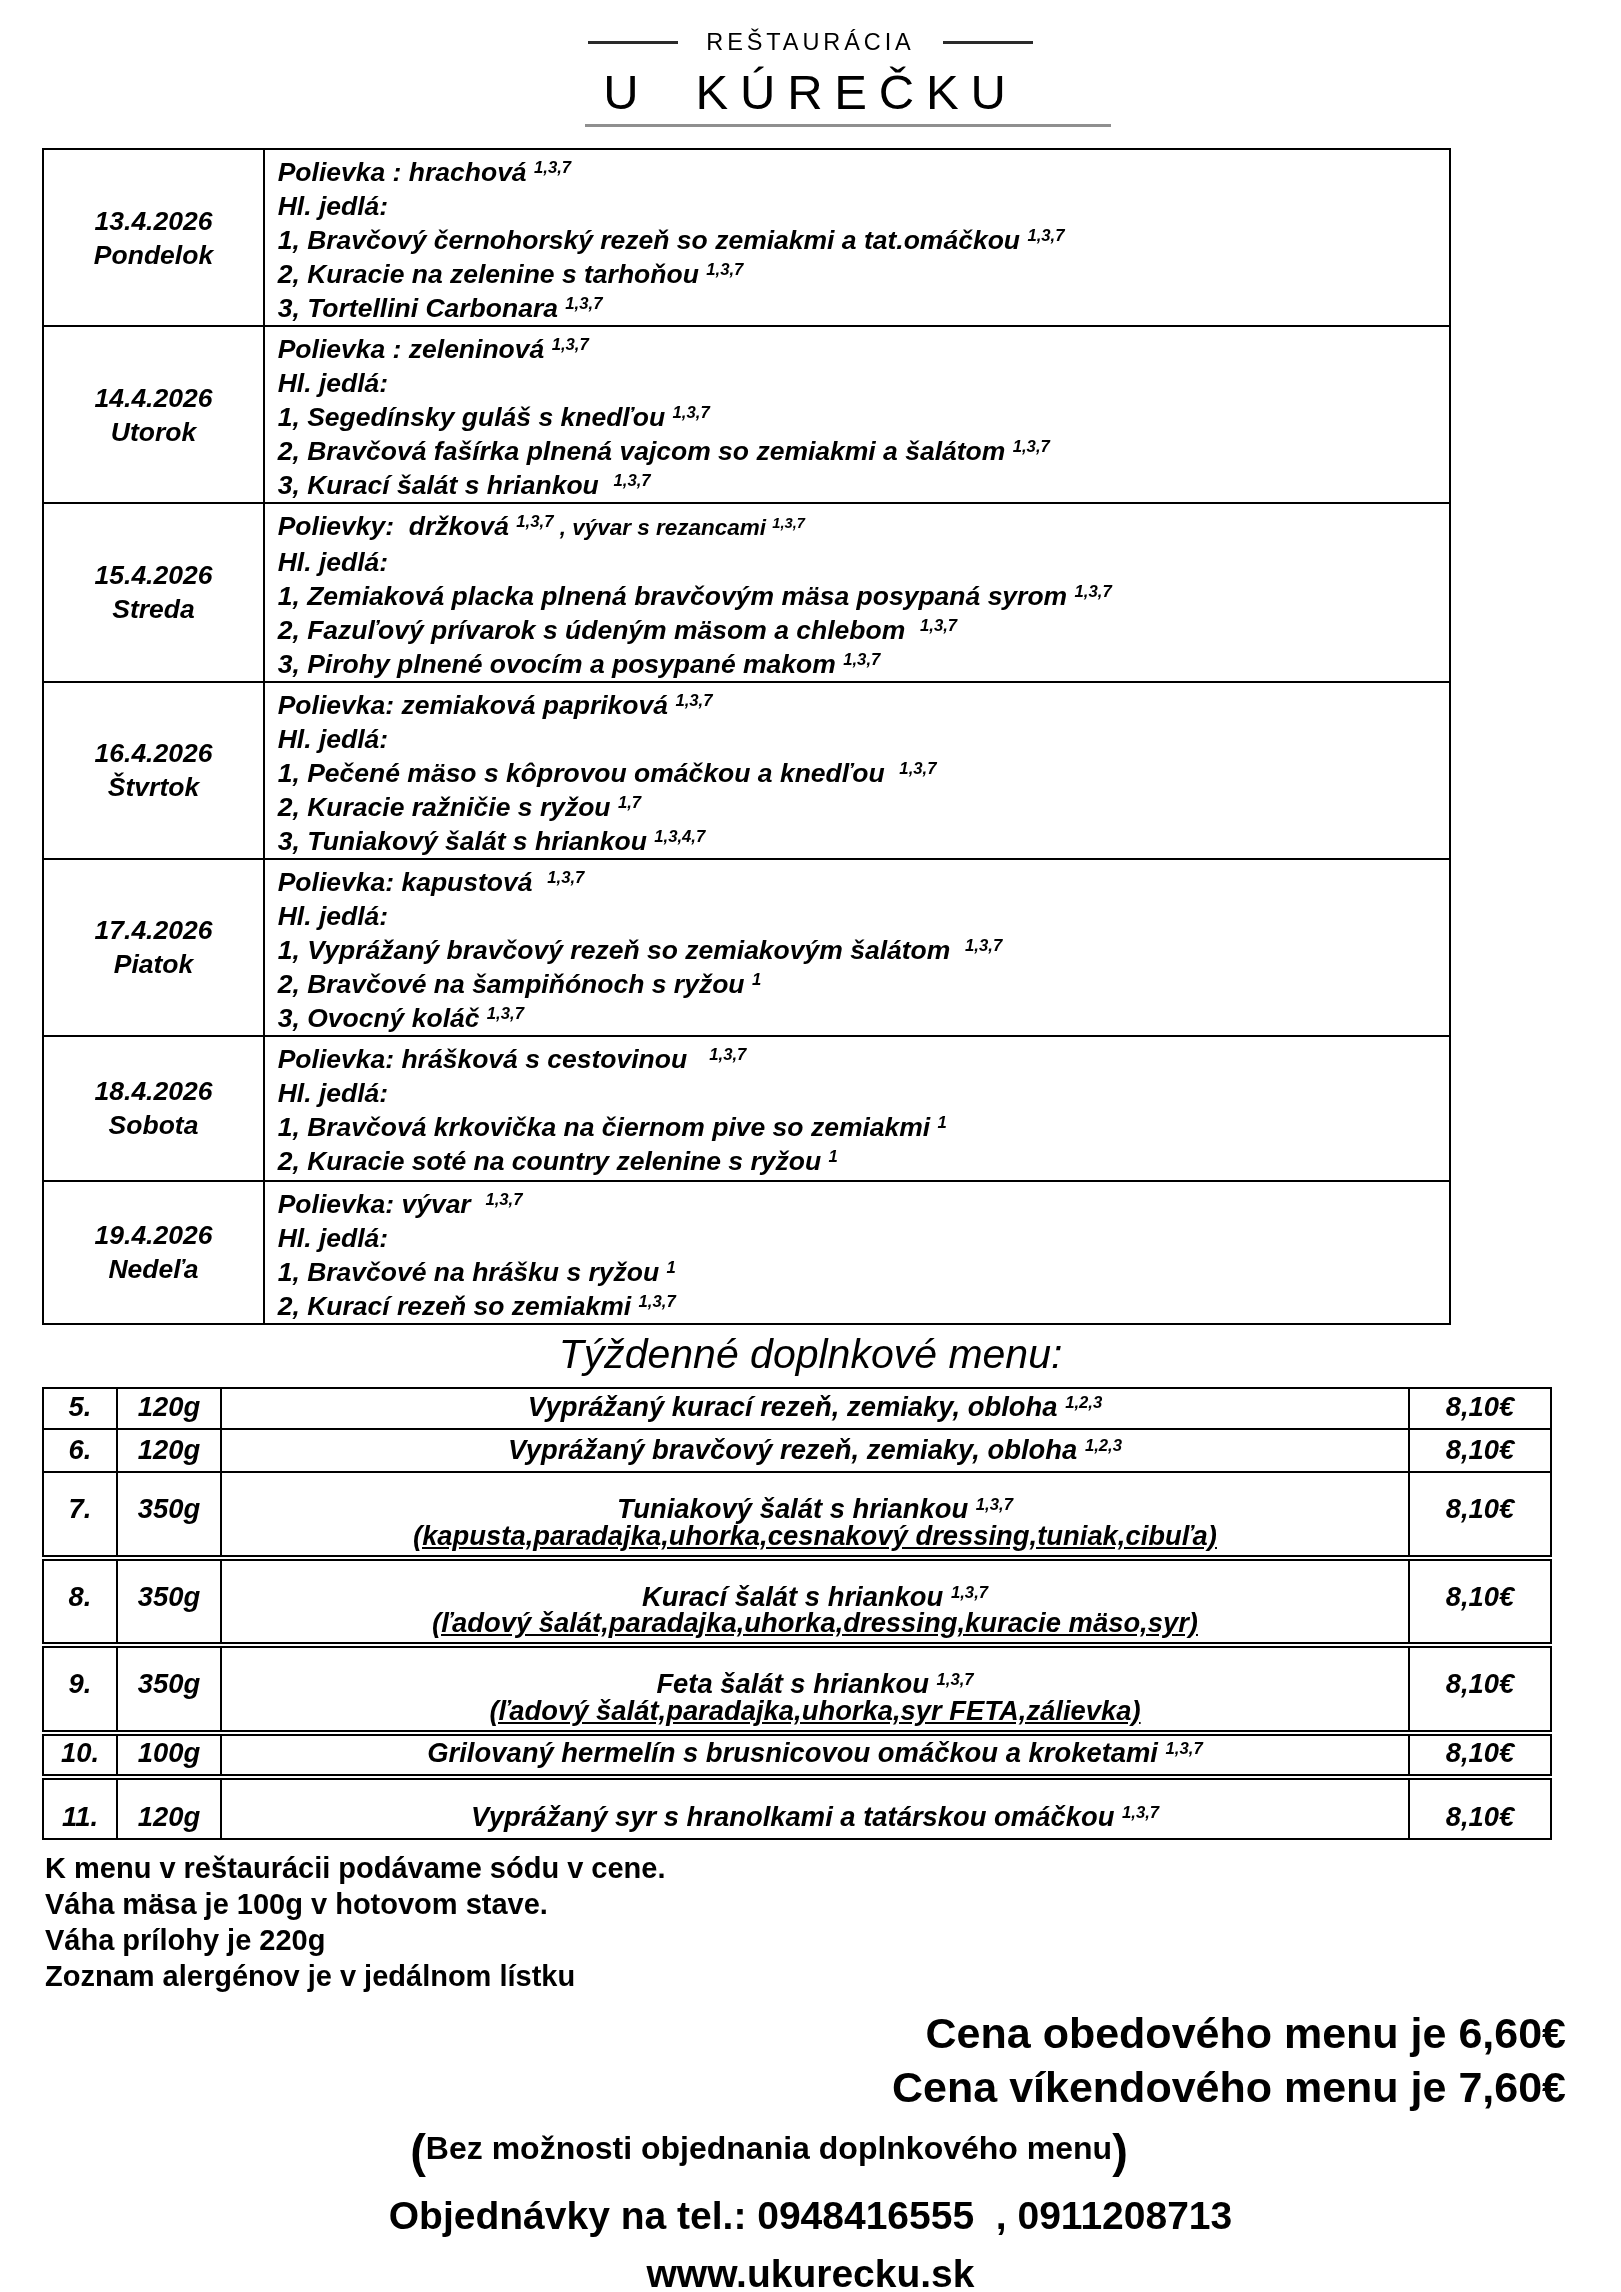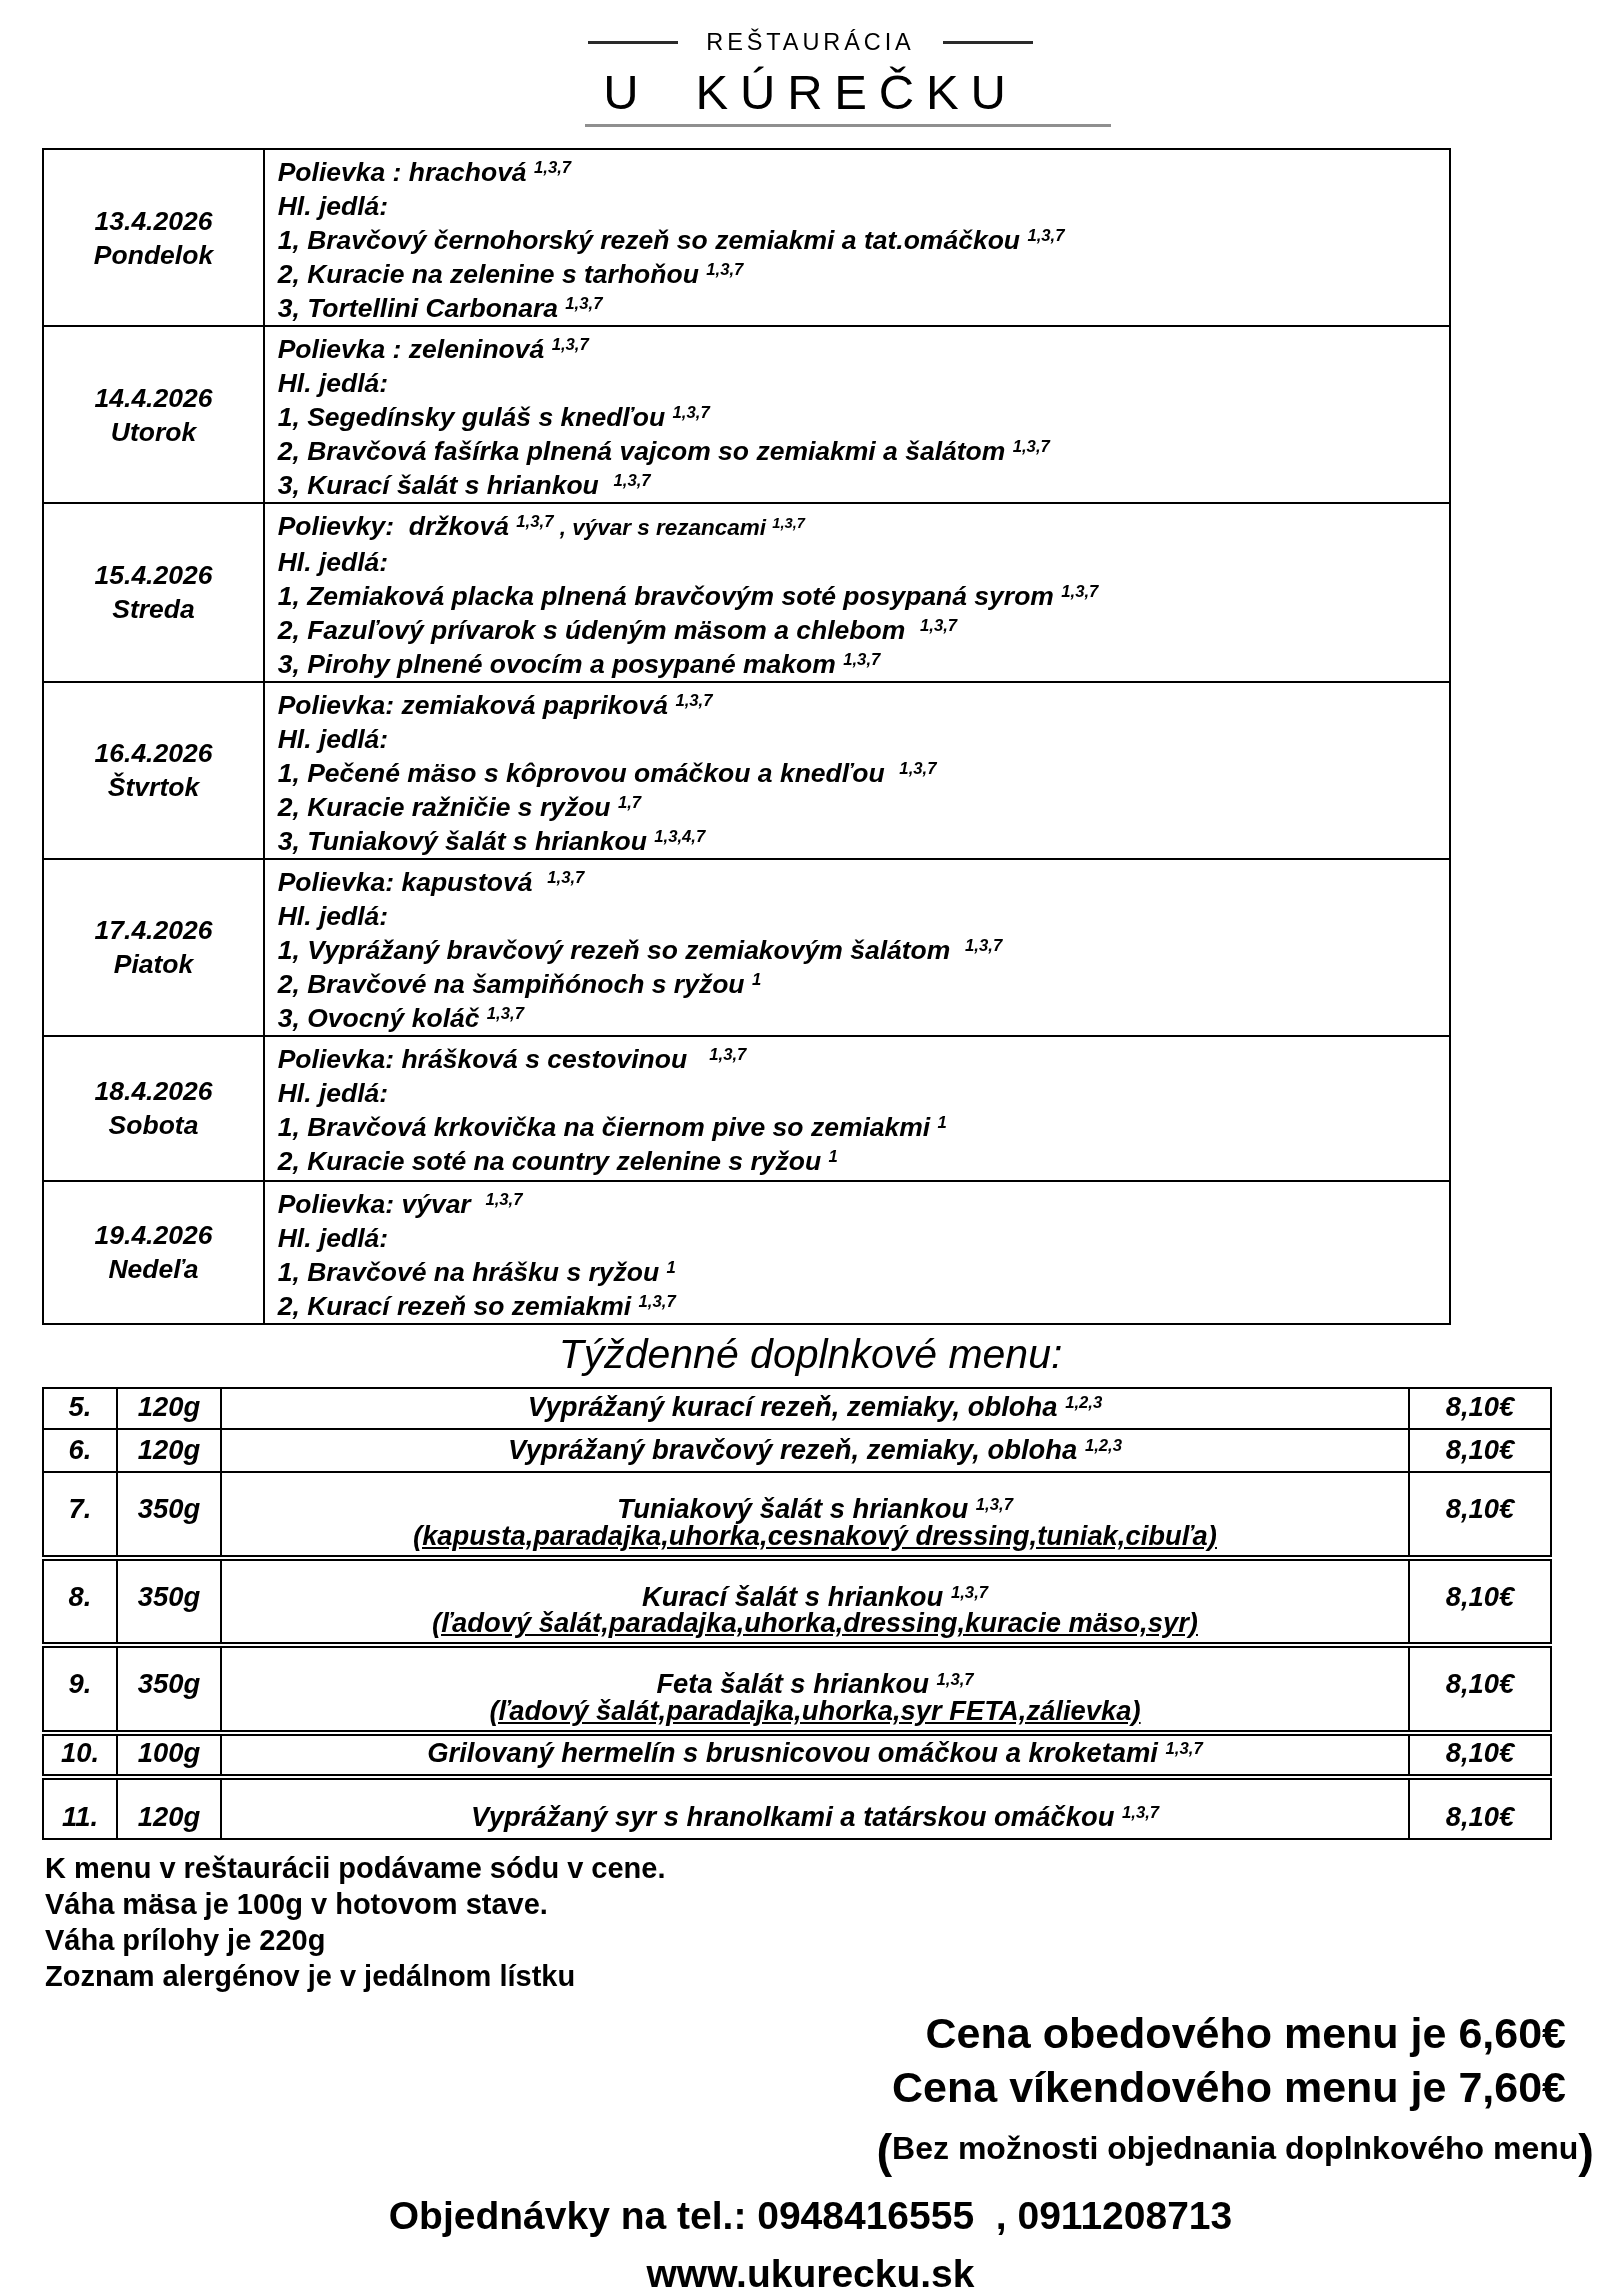--- a/index.html
+++ b/index.html
@@ -38,21 +38,21 @@
   tr.tall td{vertical-align:top;padding-top:19.6px;}
   tr.tall td.x-desc{padding-top:0;}
   tr.tall .desc-main{padding-top:19.6px;}
   .desc-sub{position:absolute;left:0;right:0;bottom:2.9px;text-decoration:underline;}
   tr.dbl td{border-top:6.9px double #000;}
   
   .notes{margin:9.8px 0 0 45px;}
   .note-line{font-weight:bold;font-size:29px;line-height:36px;white-space:pre;}
   .price-line{text-align:right;padding-right:55px;font-weight:bold;font-size:43px;line-height:54px;white-space:pre;}
   .price-first{margin-top:11.8px;}
-  .paren-note{text-align:right;padding-right:27px;margin-top:9.8px;font-weight:bold;font-size:32px;white-space:pre;}
+  .paren-note{text-align:center;padding-right:83px;margin-top:9.8px;font-weight:bold;font-size:32px;white-space:pre;}
   .paren{font-size:47px;vertical-align:-7.8px;}
   .orders{text-align:center;margin-top:15.7px;font-weight:bold;font-size:39px;white-space:pre;}
   .website{text-align:center;margin-top:13.7px;font-weight:bold;font-size:39px;}
 </style>
 </head>
 <body>
 
 <div class="page">
 
   <div class="header">
@@ -98,21 +98,21 @@
           </td>
         </tr>
         <tr style="height: 172px;">
           <td class="date-cell">
             <div>15.4.2026</div>
             <div>Streda</div>
           </td>
           <td class="menu-cell">
             <div class="menu-line"><span>Polievky:  držková </span><sup>1,3,7</sup><span class="sm"> , vývar s rezancami </span><sup class="sm-sup">1,3,7</sup></div>
             <div class="menu-line"><span>Hl. jedlá:</span></div>
-            <div class="menu-line"><span>1, Zemiaková placka plnená bravčovým soté posypaná syrom </span><sup>1,3,7</sup></div>
+            <div class="menu-line"><span>1, Zemiaková placka plnená bravčovým mäsa posypaná syrom </span><sup>1,3,7</sup></div>
             <div class="menu-line"><span>2, Fazuľový prívarok s údeným mäsom a chlebom  </span><sup>1,3,7</sup></div>
             <div class="menu-line"><span>3, Pirohy plnené ovocím a posypané makom </span><sup>1,3,7</sup></div>
           </td>
         </tr>
         <tr style="height: 172px;">
           <td class="date-cell">
             <div>16.4.2026</div>
             <div>Štvrtok</div>
           </td>
           <td class="menu-cell">

